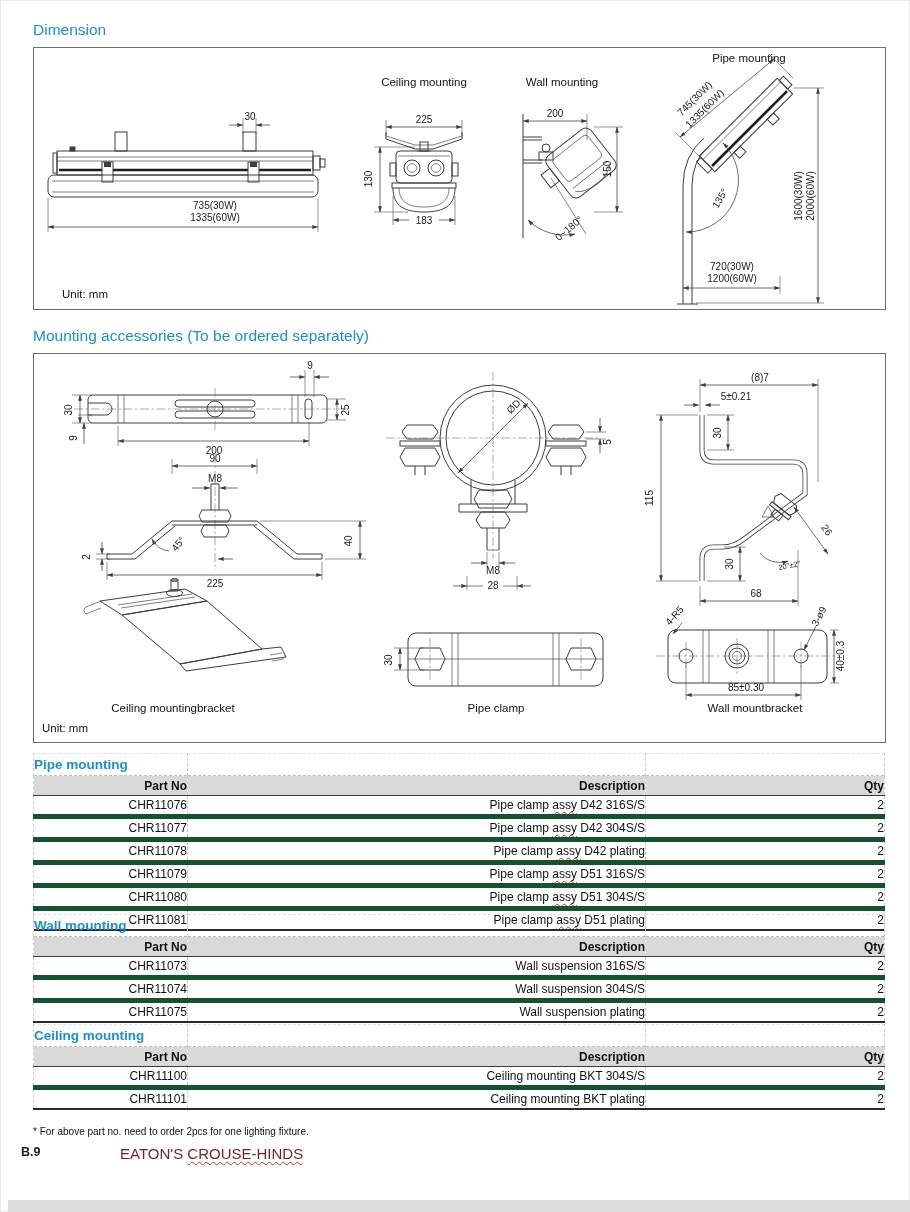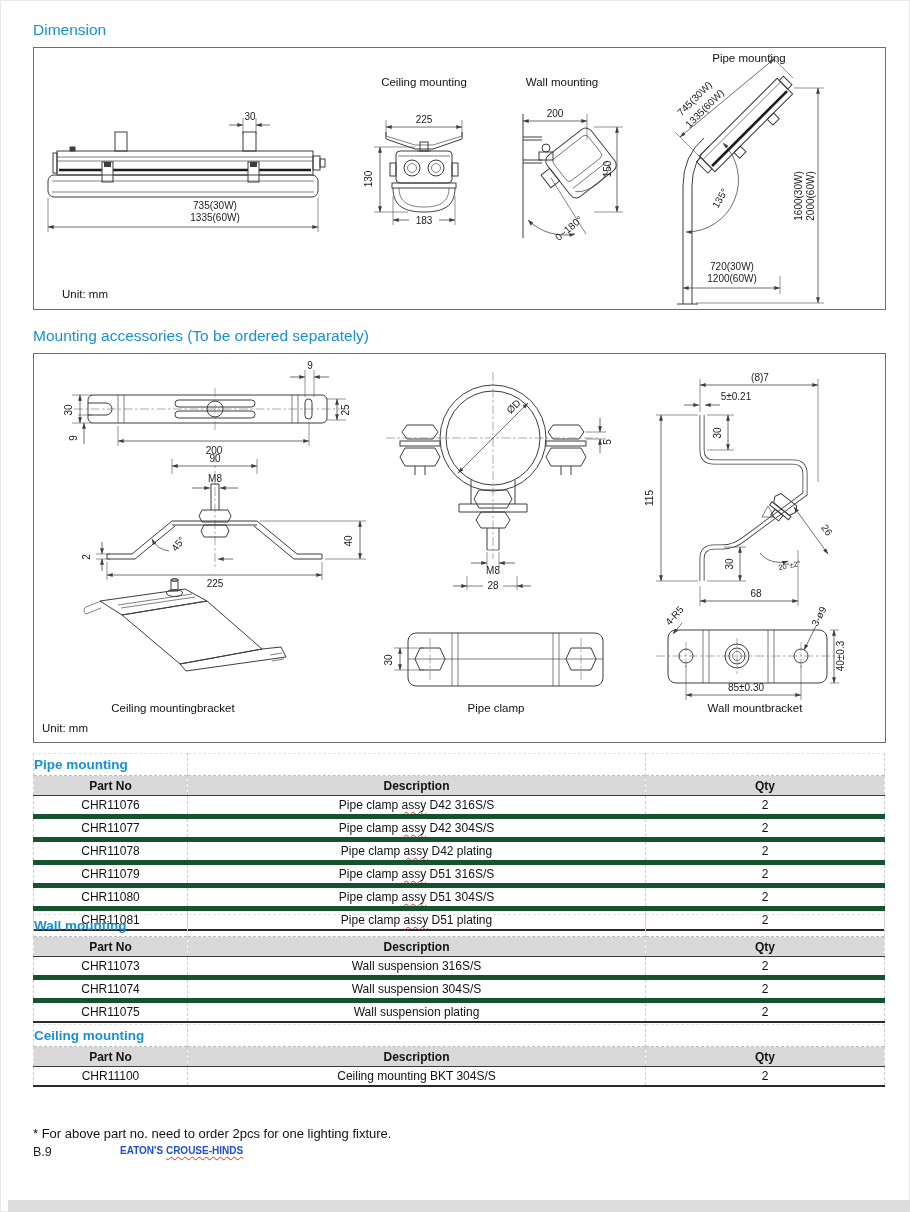--- a/index.html
+++ b/index.html
@@ -17,32 +17,32 @@
   .dim{fill:none;stroke:#3d3d3d;stroke-width:.75;marker-start:url(#ar);marker-end:url(#ar)}
   .de{fill:none;stroke:#3d3d3d;stroke-width:.75;marker-end:url(#ar)}
   .ext{stroke:#3d3d3d;stroke-width:.55}
   .cl{stroke:#666;stroke-width:.55;stroke-dasharray:9 2.5 2.5 2.5}
   .dt{font-size:10px;text-anchor:middle}
   .dts{font-size:7.5px;text-anchor:middle}
   .lbl{font-size:11.5px;text-anchor:middle;fill:#111}
   .unit{font-size:11.5px;fill:#111}
   .tblwrap{position:absolute;left:33px;width:851px}
   table{border-collapse:collapse;width:851px;table-layout:fixed;font-size:12px;color:#111}
-  td,th{padding:0;text-align:center;height:18px;white-space:nowrap;overflow:hidden;
+  td,th{padding:0;text-align:right;height:18px;white-space:nowrap;overflow:hidden;
         border-left:1px dashed #cfcfcf;border-right:1px dashed #cfcfcf}
   tr.title-row td{height:21px;text-align:left;vertical-align:middle;border-top:1px dashed #e2e2e2}
   tr.title-row .t{color:#1791d3;font-weight:bold;font-size:13.5px}
   tr.head-row th{background:#d9d9d9;font-weight:bold;height:19px;
         border-top:1px dashed #bdbdbd;border-bottom:1px solid #3a3a3a}
   tr.data-row td{border-bottom:5px solid #14532d}
   table tr.data-row:last-child td{border-bottom:2px solid #2a2a2a}
   .sp{text-decoration:underline;text-decoration-style:wavy;text-decoration-color:#d2342a;text-decoration-thickness:1px;text-underline-offset:2px}
-  .footnote{position:absolute;left:33px;top:1126px;font-size:13px;color:#111}
-  .pageno{position:absolute;left:33px;top:1145px;font-weight:normal;font-size:12.5px;color:#222}
-  .brand{position:absolute;left:120px;top:1145px;font-weight:bold;font-size:10px;color:#1d4ed8}
+  .footnote{position:absolute;left:33px;top:1126px;font-size:10px;color:#111}
+  .pageno{position:absolute;left:21px;top:1145px;font-weight:bold;font-size:12.5px;color:#222}
+  .brand{position:absolute;left:120px;top:1145px;font-weight:normal;font-size:15px;color:#7f1d1d}
   .bottombar{position:absolute;left:8px;top:1200px;width:902px;height:12px;background:#dcdcdc}
 </style>
 </head>
 <body>
 
 <div class="sec-title" style="top:21px">Dimension</div>
 
 <div class="box" style="top:47px;height:261px">
 <svg width="849" height="259" viewBox="0 0 849 259">
   <defs>
@@ -519,20 +519,25 @@
   <tr class="head-row">
     <th>Part No</th>
     <th>Description</th>
     <th>Qty</th>
   </tr>
   <tr class="data-row">
     <td>CHR11100</td>
           <td>Ceiling mounting BKT 304S/S</td>
           <td>2</td>
   </tr>
+  <tr class="data-row">
+    <td>CHR11101</td>
+          <td>Ceiling mounting BKT plating</td>
+          <td>2</td>
+  </tr>
 </tbody>
     </table>
 </div>
 
 <div class="footnote">* For above part no. need to order 2pcs for one lighting fixture.</div>
 <div class="pageno">B.9</div>
 <div class="brand"><span>EATON'S </span><span class="sp">CROUSE-HINDS</span></div>
 <div class="bottombar"></div>
 
 </body></html>

